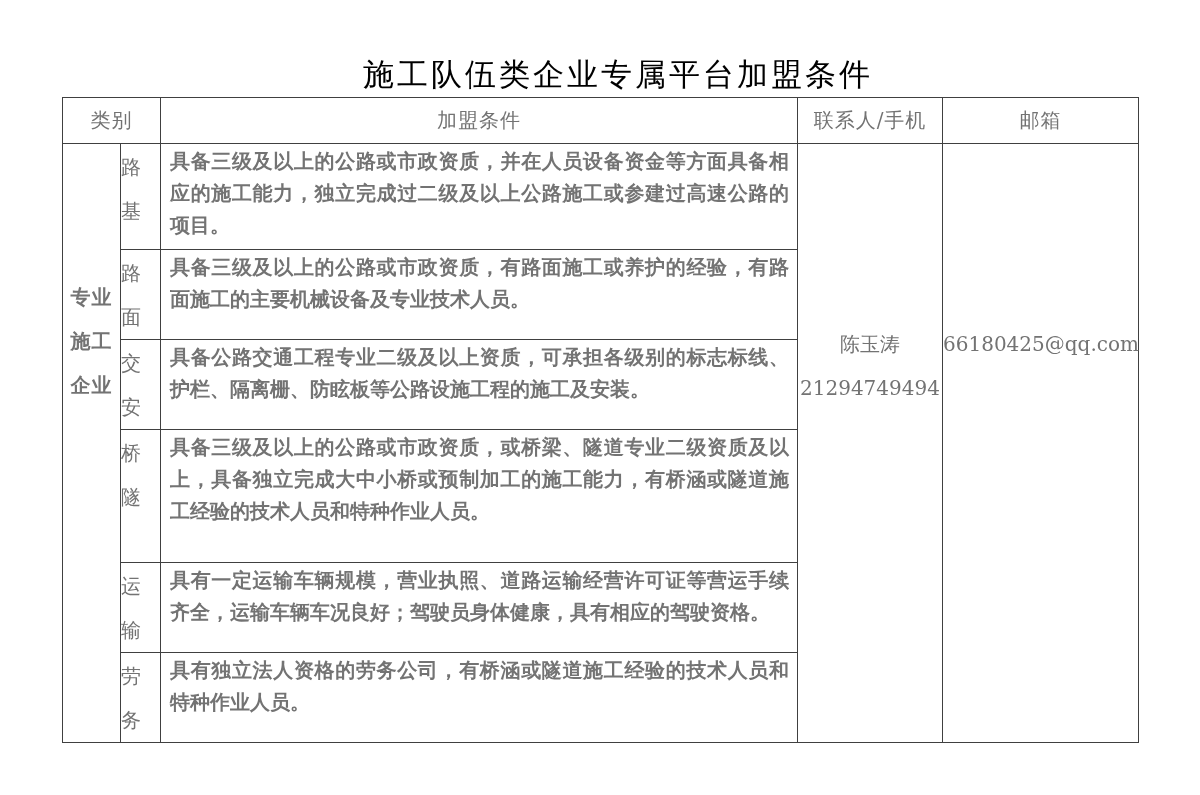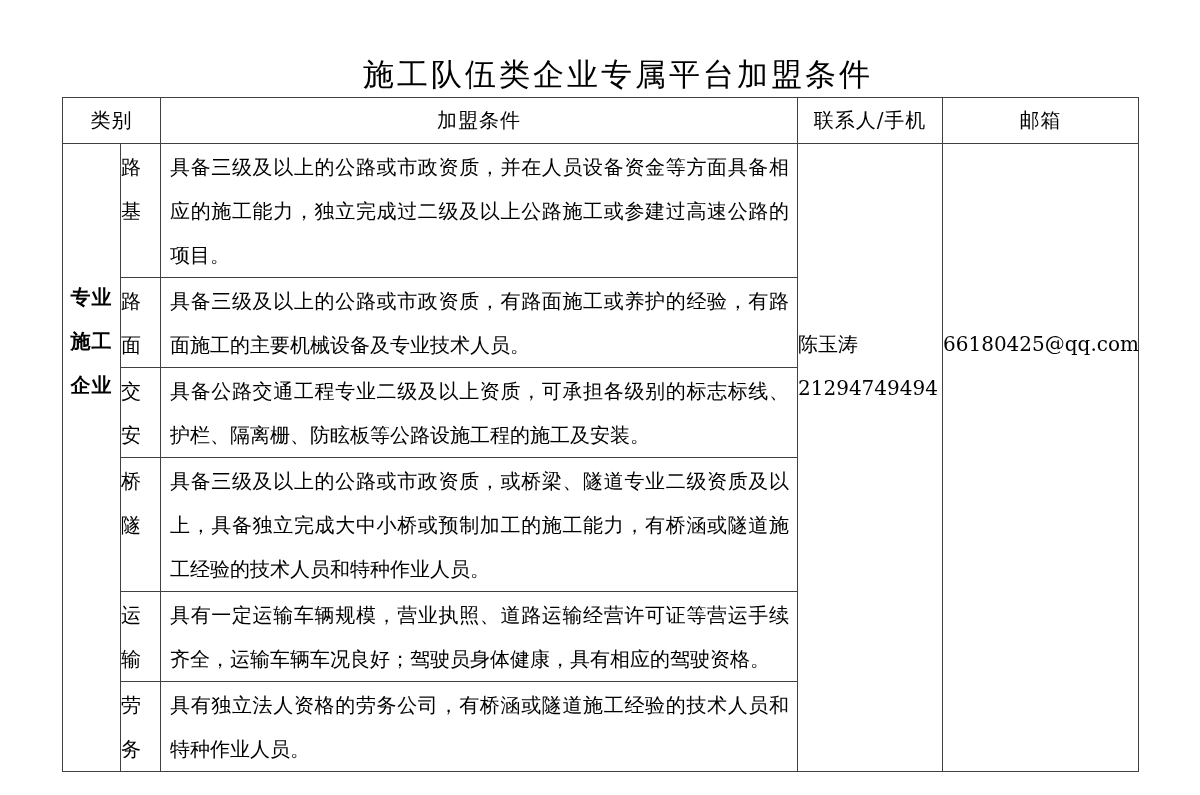--- a/index.html
+++ b/index.html
@@ -27,21 +27,21 @@
     left:62px;top:97px;
     width:1076px;
     border-collapse:collapse;
     table-layout:fixed;
   }
   .join-table th,
   .join-table td{
     border:1px solid #404040;
     font-size:20px;
     font-weight:400;
-    color:#000000;
+    color:#737373;
     padding:0;
     box-sizing:border-box;
   }
   .join-table th{
     height:46px;
     text-align:center;
     vertical-align:middle;
     letter-spacing:1px;
   }
   tr.row-1{height:89px;}
@@ -62,25 +62,27 @@
   td.sub{
     text-align:left;
     vertical-align:top;
     padding-top:1px;
     line-height:44px;
     word-break:break-all;
   }
   td.cond{
     vertical-align:top;
     text-align:justify;
-    padding:1px 8px 0 9px;
-    line-height:44px;
+    padding:1px 8px 8px 9px;
+    line-height:32px;
     word-break:break-all;
+    font-weight:bold;
   }
   td.contact-cell{
+    text-align:center;
     vertical-align:top;
     padding-top:178px;
     line-height:44px;
   }
   td.email-cell{
     text-align:left;
     vertical-align:top;
     padding-top:178px;
     line-height:44px;
   }

